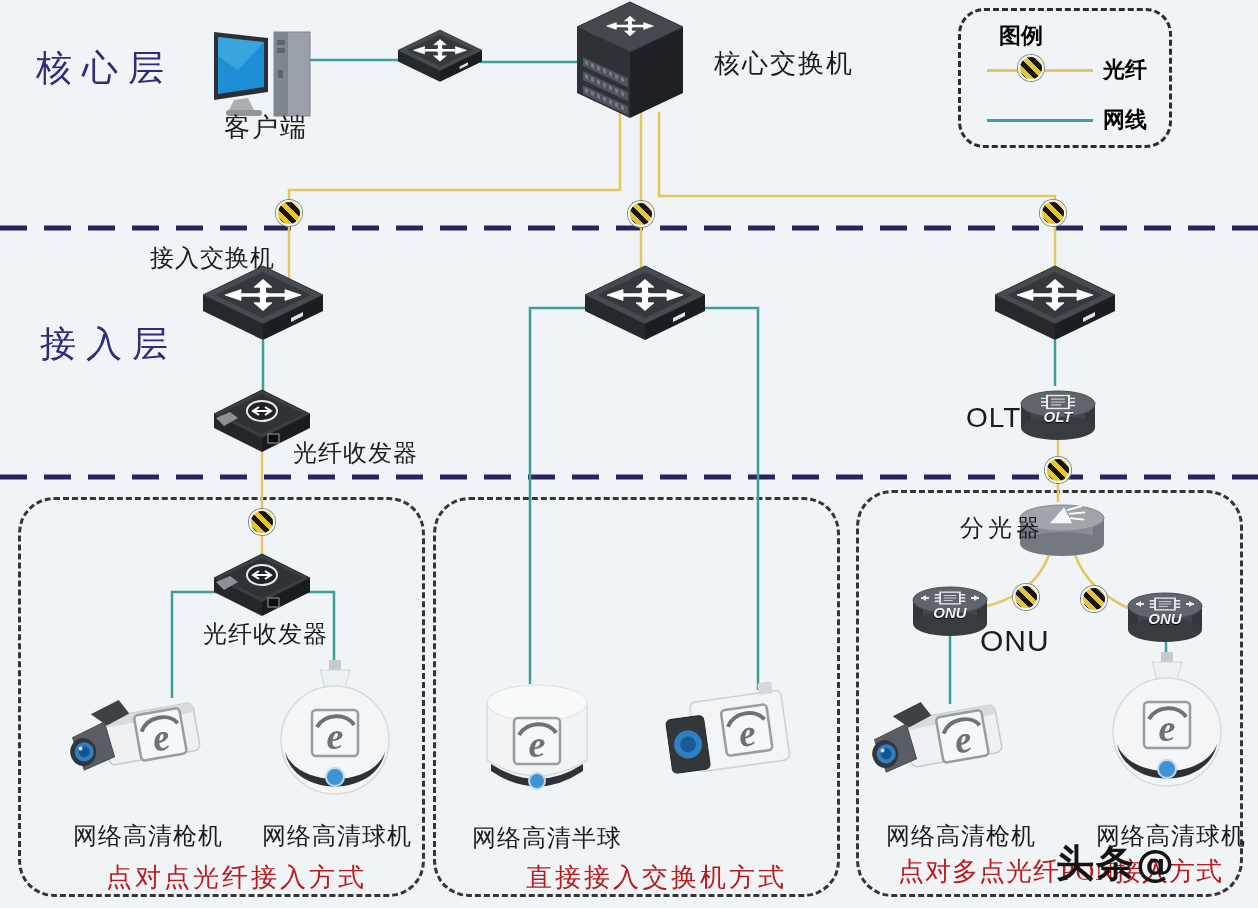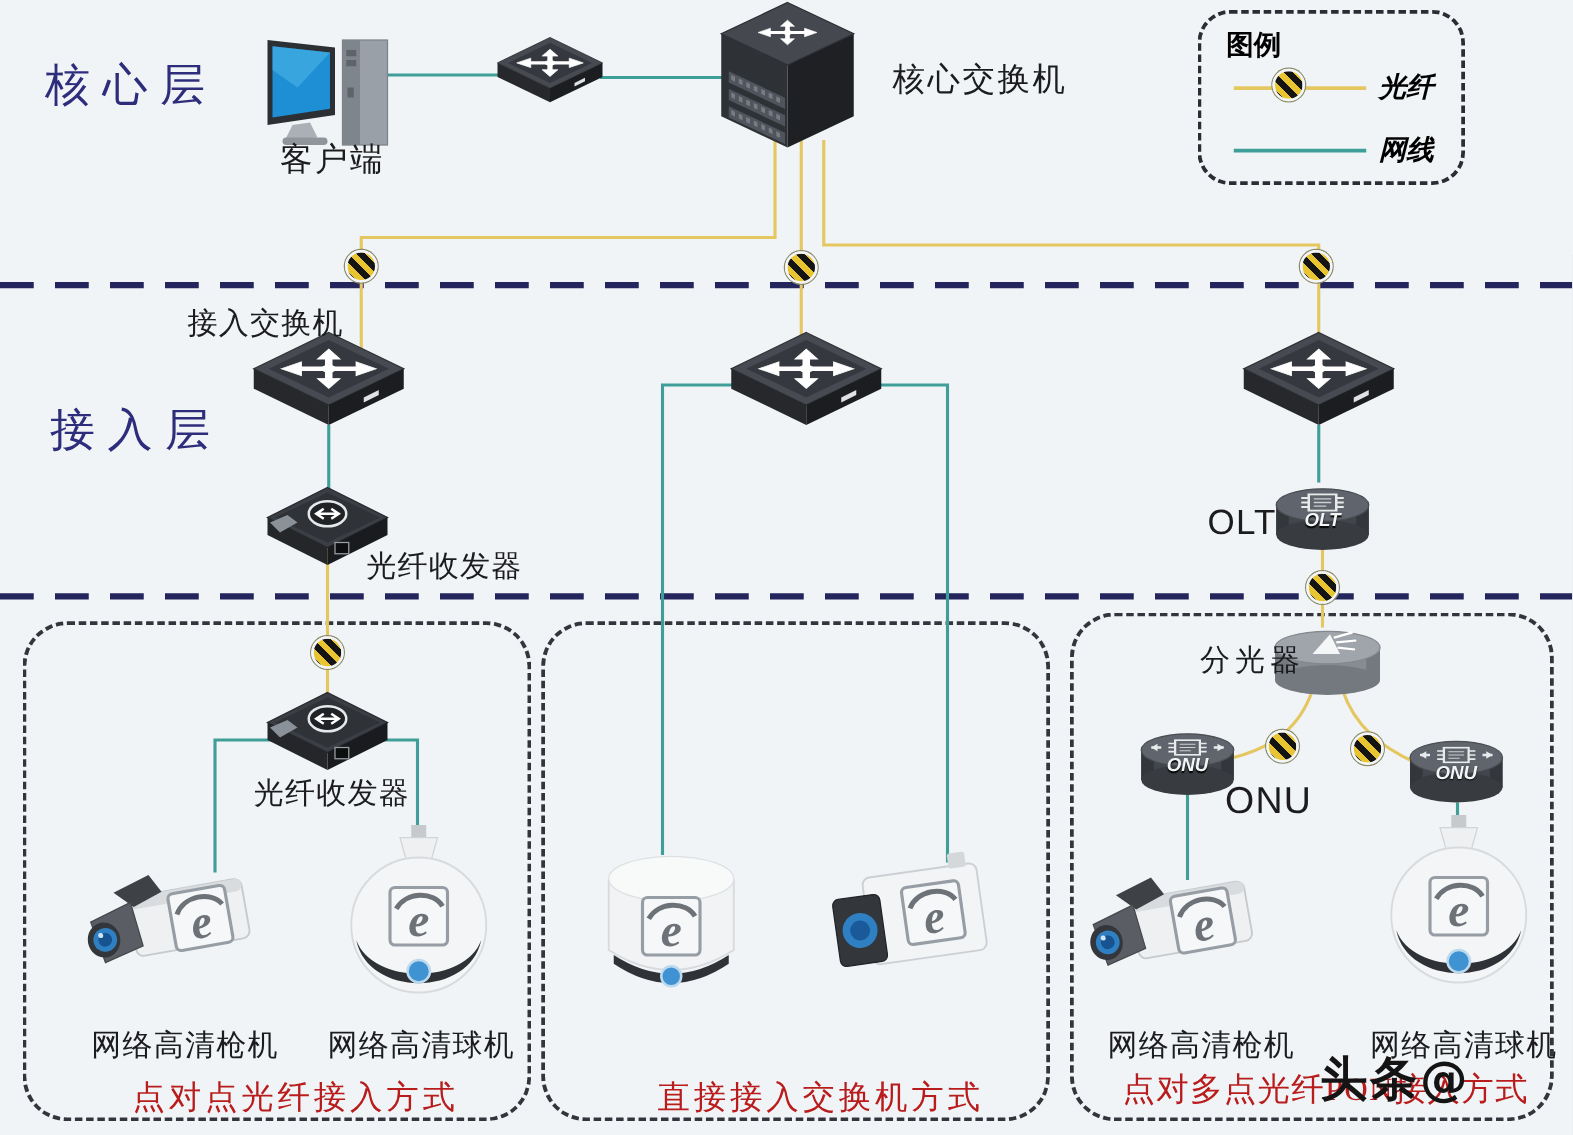--- a/index.html
+++ b/index.html
@@ -15,23 +15,23 @@
   .dev-lbl{font-size:24px;letter-spacing:1px;}
   .big-lbl{font-size:26px;letter-spacing:2px;}
   .sans{font-family:"Liberation Sans","DejaVu Sans",sans-serif;}
   .caption{font-size:26px;letter-spacing:3px;color:#b91c1c;}
   .cyl-txt{position:absolute;z-index:3;color:#f2f4f6;font-weight:700;font-style:italic;
     font-family:"Liberation Sans","DejaVu Sans",sans-serif;font-size:15px;text-align:center;
     text-shadow:0 1px 1px #000;}
   .dash-box{position:absolute;z-index:0;border:3px dashed #34353c;border-radius:36px;background:transparent;}
   .legend{position:absolute;z-index:3;left:958px;top:8px;width:214px;height:140px;
     border:3px dashed #2b2c34;border-radius:26px;}
-  .legend .title{position:absolute;left:20px;top:10px;font-size:22px;font-weight:700;}
+  .legend .title{position:absolute;left:38px;top:10px;font-size:22px;font-weight:700;}
   .legend .line{position:absolute;height:3px;width:106px;left:26px;}
-  .legend .ltxt{position:absolute;left:142px;font-size:22px;font-weight:700;font-style:italic;}
+  .legend .ltxt{position:absolute;left:142px;font-size:22px;font-weight:700;}
   .splice{position:absolute;z-index:2;width:26px;height:26px;border-radius:50%;
     background:repeating-linear-gradient(45deg,#141414 0 5px,#e8c431 5px 10px);
     border:2px solid #f3f5f7;box-shadow:0 0 0 1px #8a8a6a;}
   .watermark{position:absolute;z-index:4;font-family:"DejaVu Sans","Liberation Sans",sans-serif;
     font-weight:900;font-size:38px;color:#141414;letter-spacing:2px;}
 </style>
 </head>
 <body>
 
 <div class="stage">
@@ -257,20 +257,21 @@
   <div class="lbl dev-lbl" style="left:922px;top:512px;letter-spacing:4px;margin-left:38px;">分光器</div>
   <div class="lbl dev-lbl sans" style="left:980px;top:624px;font-size:30px;">ONU</div>
   <div class="lbl dev-lbl" style="left:203px;top:618px;">光纤收发器</div>
 
   <div class="cyl-txt" style="left:1021px;top:408px;width:74px;">OLT</div>
   <div class="cyl-txt" style="left:913px;top:604px;width:74px;">ONU</div>
   <div class="cyl-txt" style="left:1128px;top:610px;width:74px;">ONU</div>
 
   <div class="lbl dev-lbl" style="left:73px;top:820px;">网络高清枪机</div>
   <div class="lbl dev-lbl" style="left:262px;top:820px;">网络高清球机</div>
+  <div class="lbl dev-lbl" style="left:472px;top:822px;">网络高清半球</div>
   <div class="lbl dev-lbl" style="left:886px;top:820px;">网络高清枪机</div>
   <div class="lbl dev-lbl" style="left:1096px;top:820px;">网络高清球机</div>
 
   <div class="lbl caption" style="left:106px;top:860px;">点对点光纤接入方式</div>
   <div class="lbl caption" style="left:526px;top:860px;">直接接入交换机方式</div>
   <div class="lbl caption" style="left:898px;top:854px;letter-spacing:1px;">点对多点光纤PON接入方式</div>
 
   <div class="watermark" style="left:1056px;top:838px;">头条@</div>
 
 </div>

